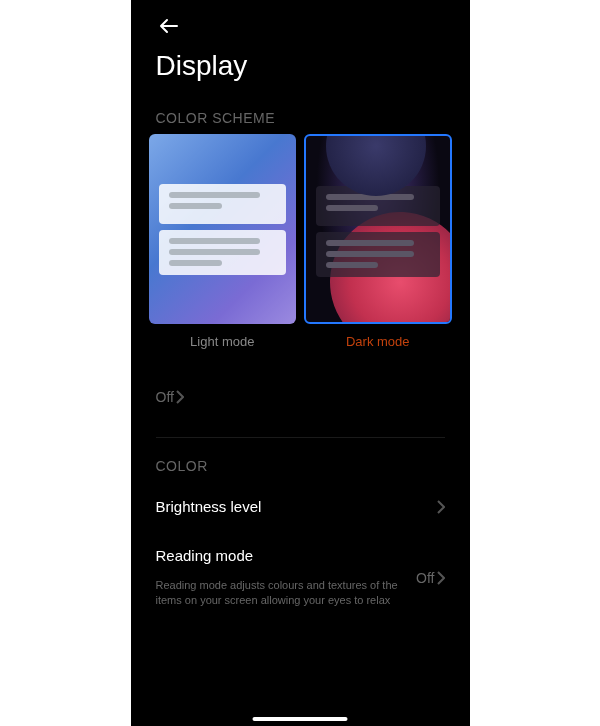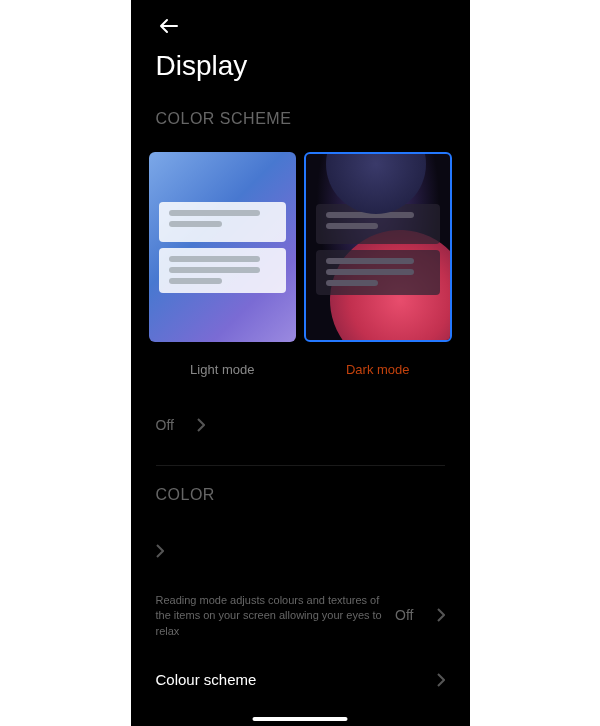--- a/index.html
+++ b/index.html
@@ -29,23 +29,23 @@
       cursor: pointer;
     }
     .page-title {
       color: #fff;
       font-size: 28px;
       font-weight: 400;
       padding: 50px 25px 20px;
     }
     .section-header {
       color: #666;
-      font-size: 16px;
+      font-size: 14px;
       letter-spacing: 0.5px;
-      padding: 8px 25px 24px;
+      padding: 8px 25px 8px;
     }
     .scheme-options {
       display: flex;
       gap: 8px;
       padding: 0 18px;
     }
     .scheme-card {
       flex: 1;
       display: flex;
       flex-direction: column;
@@ -118,21 +118,21 @@
     }
     .light-card .mock-line {
       background: #b0b8c0;
     }
     .dark-card .mock-line {
       background: #5a5565;
     }
     .mock-line.short { width: 50%; }
     .mock-line.long { width: 85%; }
     .scheme-label {
-      margin-top: 20px;
+      margin-top: 10px;
       font-size: 13px;
       color: #888;
     }
     .scheme-label.selected {
       color: #c2410c;
     }
     .settings-list {
       padding: 24px 0 0;
     }
     .setting-row {
@@ -146,27 +146,27 @@
       flex: 1;
     }
     .setting-title {
       color: #fff;
       font-size: 15px;
     }
     .setting-subtitle {
       color: #666;
       font-size: 11px;
       line-height: 1.4;
-      margin-top: 3px;
+      margin-top: 14px;
       max-width: 250px;
     }
     .setting-trail {
       display: flex;
       align-items: center;
-      gap: 23px;
+      gap: 2px;
     }
     .setting-value {
       color: #666;
       font-size: 14px;
     }
     .divider {
       height: 1px;
       background: #1a1a1a;
       margin: 16px 25px 12px;
     }
@@ -246,47 +246,41 @@
           </svg>
       </div>
     </div>
 
 
     <div class="divider"></div>
 
     <div class="section-header">COLOR</div>
 
     <div class="setting-row">
+      <div class="setting-main">
+        <div class="setting-title">Brightness level</div>
+      </div>
       <div class="setting-trail">
         <svg class="chevron" viewBox="0 0 8 14">
             <path d="M1 1 L7 7 L1 13"></path>
           </svg>
       </div>
     </div>
 
     <div class="setting-row">
       <div class="setting-main">
+        <div class="setting-title">Reading mode</div>
         <div class="setting-subtitle">Reading mode adjusts colours and textures of the items on your screen allowing your eyes to relax</div>
       </div>
       <div class="setting-trail">
         <span class="setting-value">Off</span>
         <svg class="chevron" viewBox="0 0 8 14">
             <path d="M1 1 L7 7 L1 13"></path>
           </svg>
       </div>
     </div>
 
-    <div class="setting-row">
-      <div class="setting-main">
-        <div class="setting-title">Colour scheme</div>
-      </div>
-      <div class="setting-trail">
-        <svg class="chevron" viewBox="0 0 8 14">
-            <path d="M1 1 L7 7 L1 13"></path>
-          </svg>
-      </div>
-    </div>
 
   </div>
 
   <div class="home-indicator"></div>
 
 </div>
 
 </body></html>

